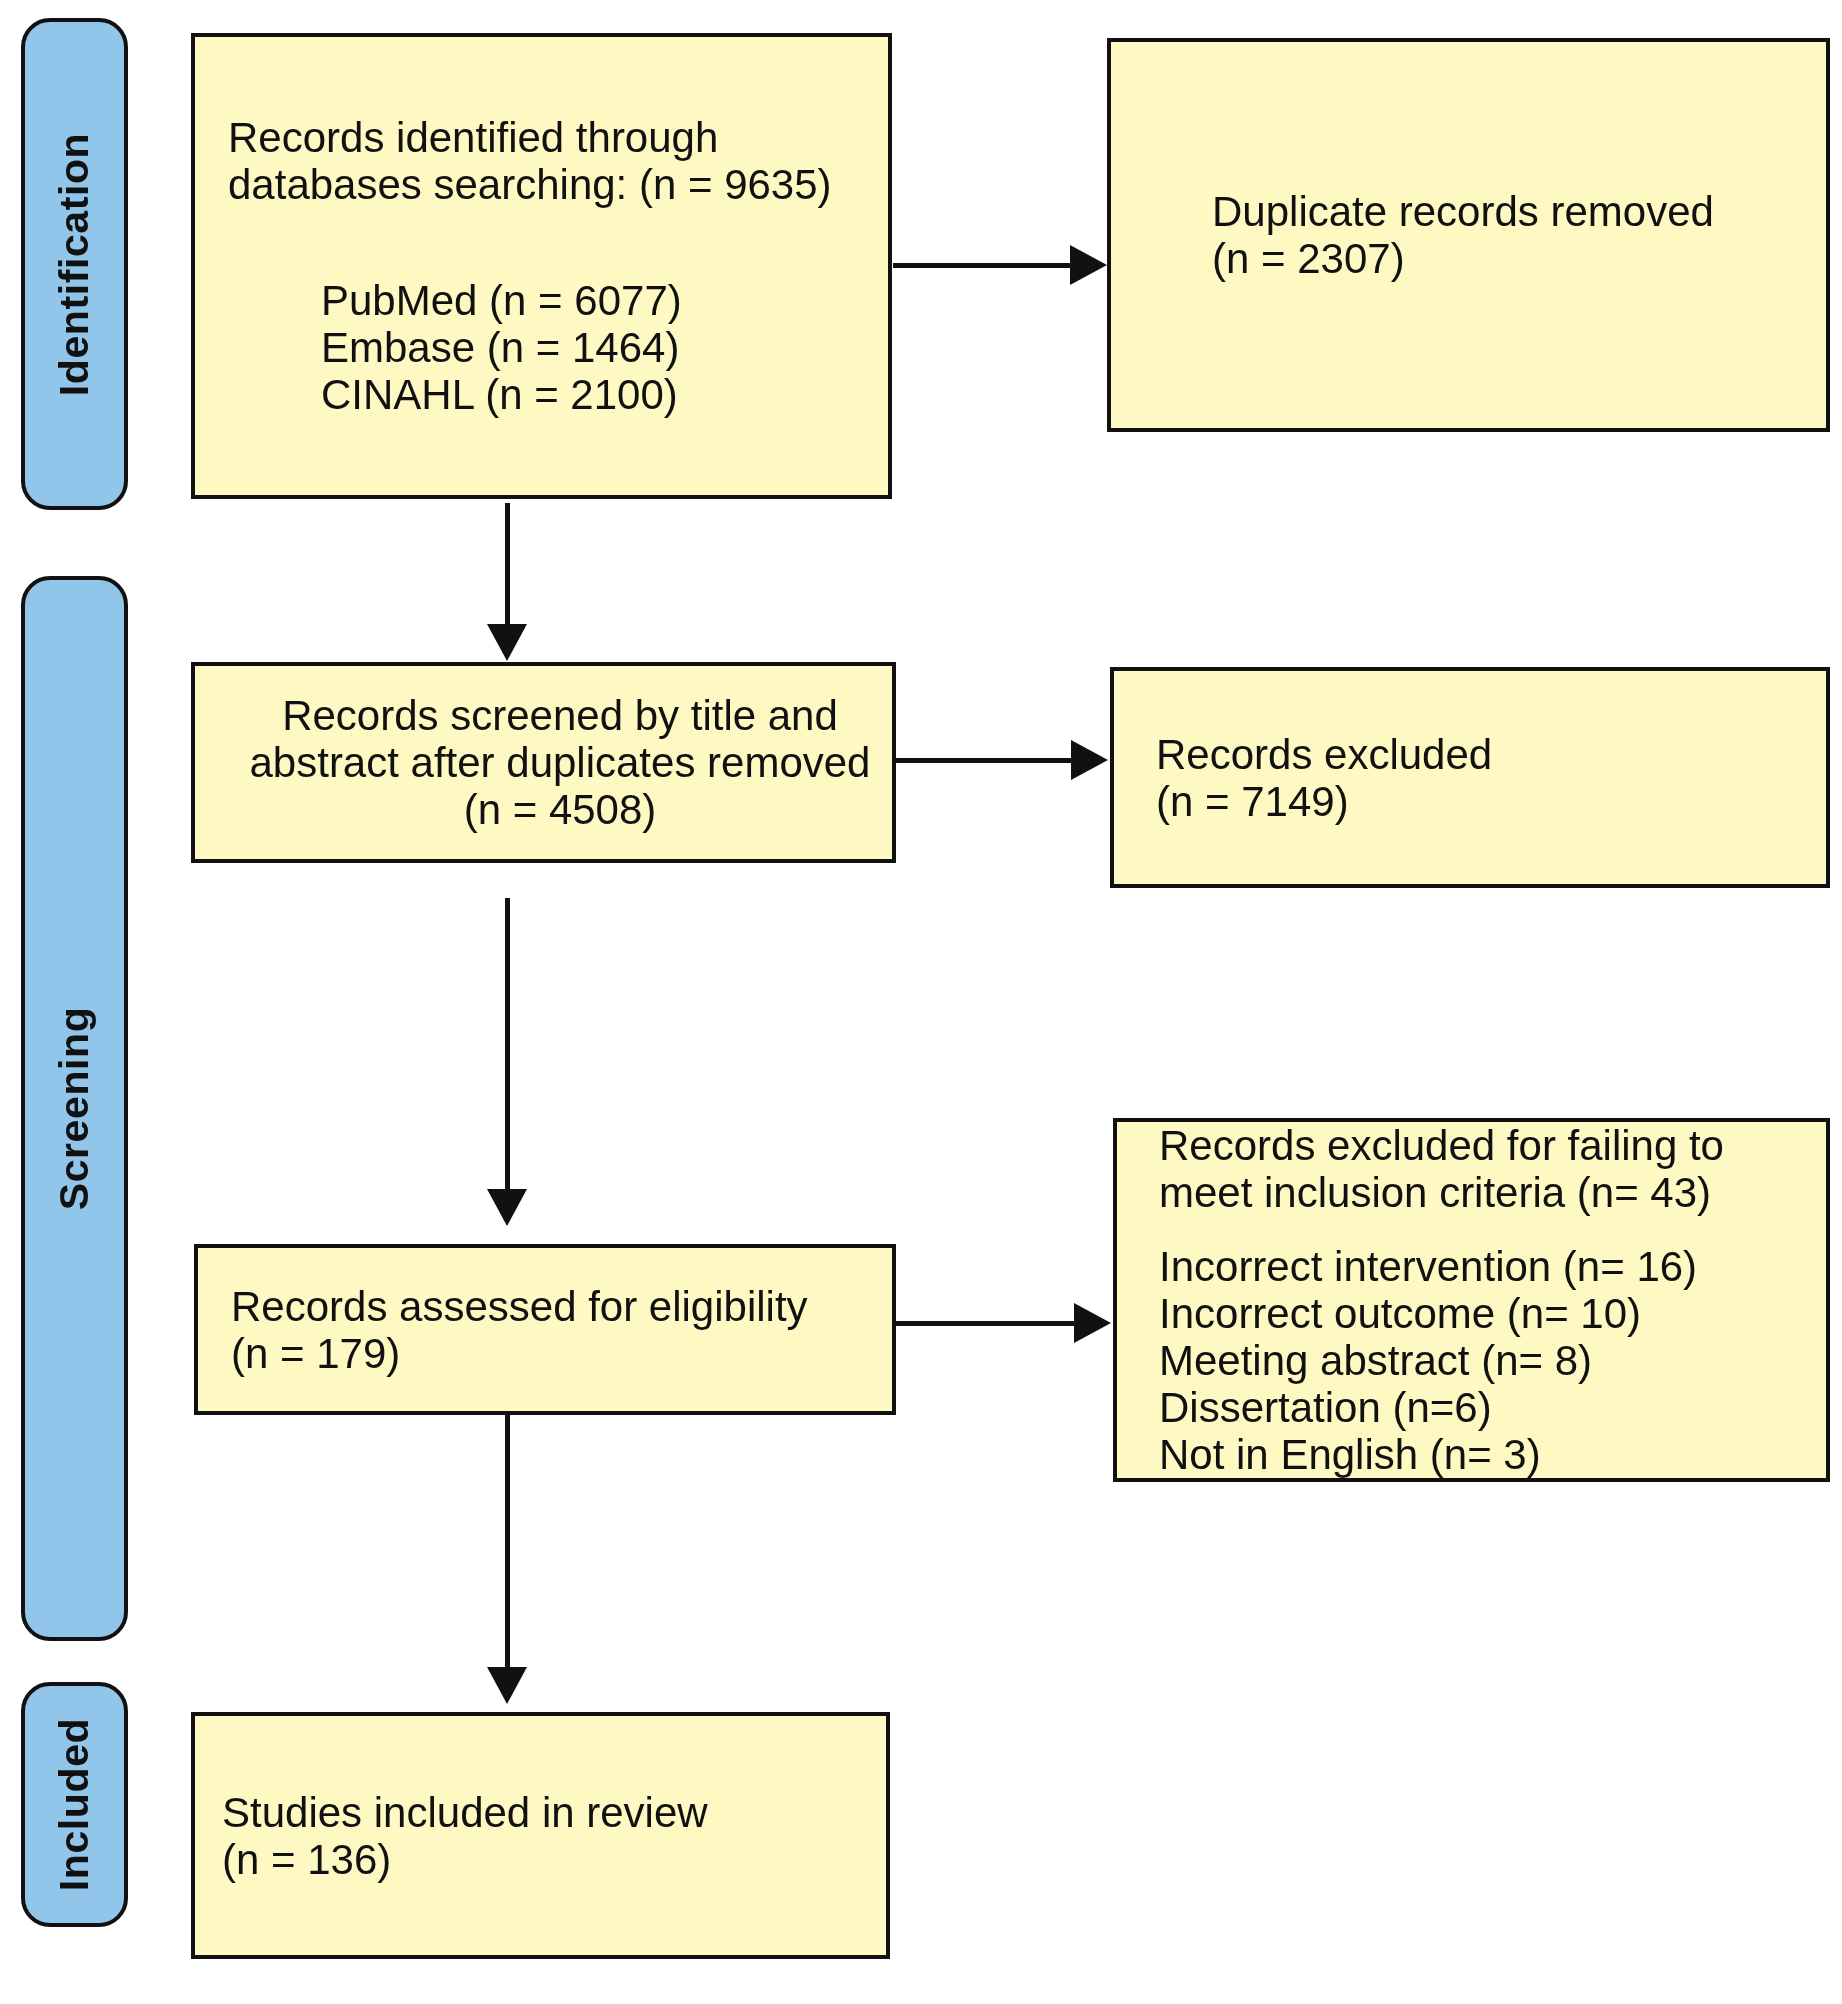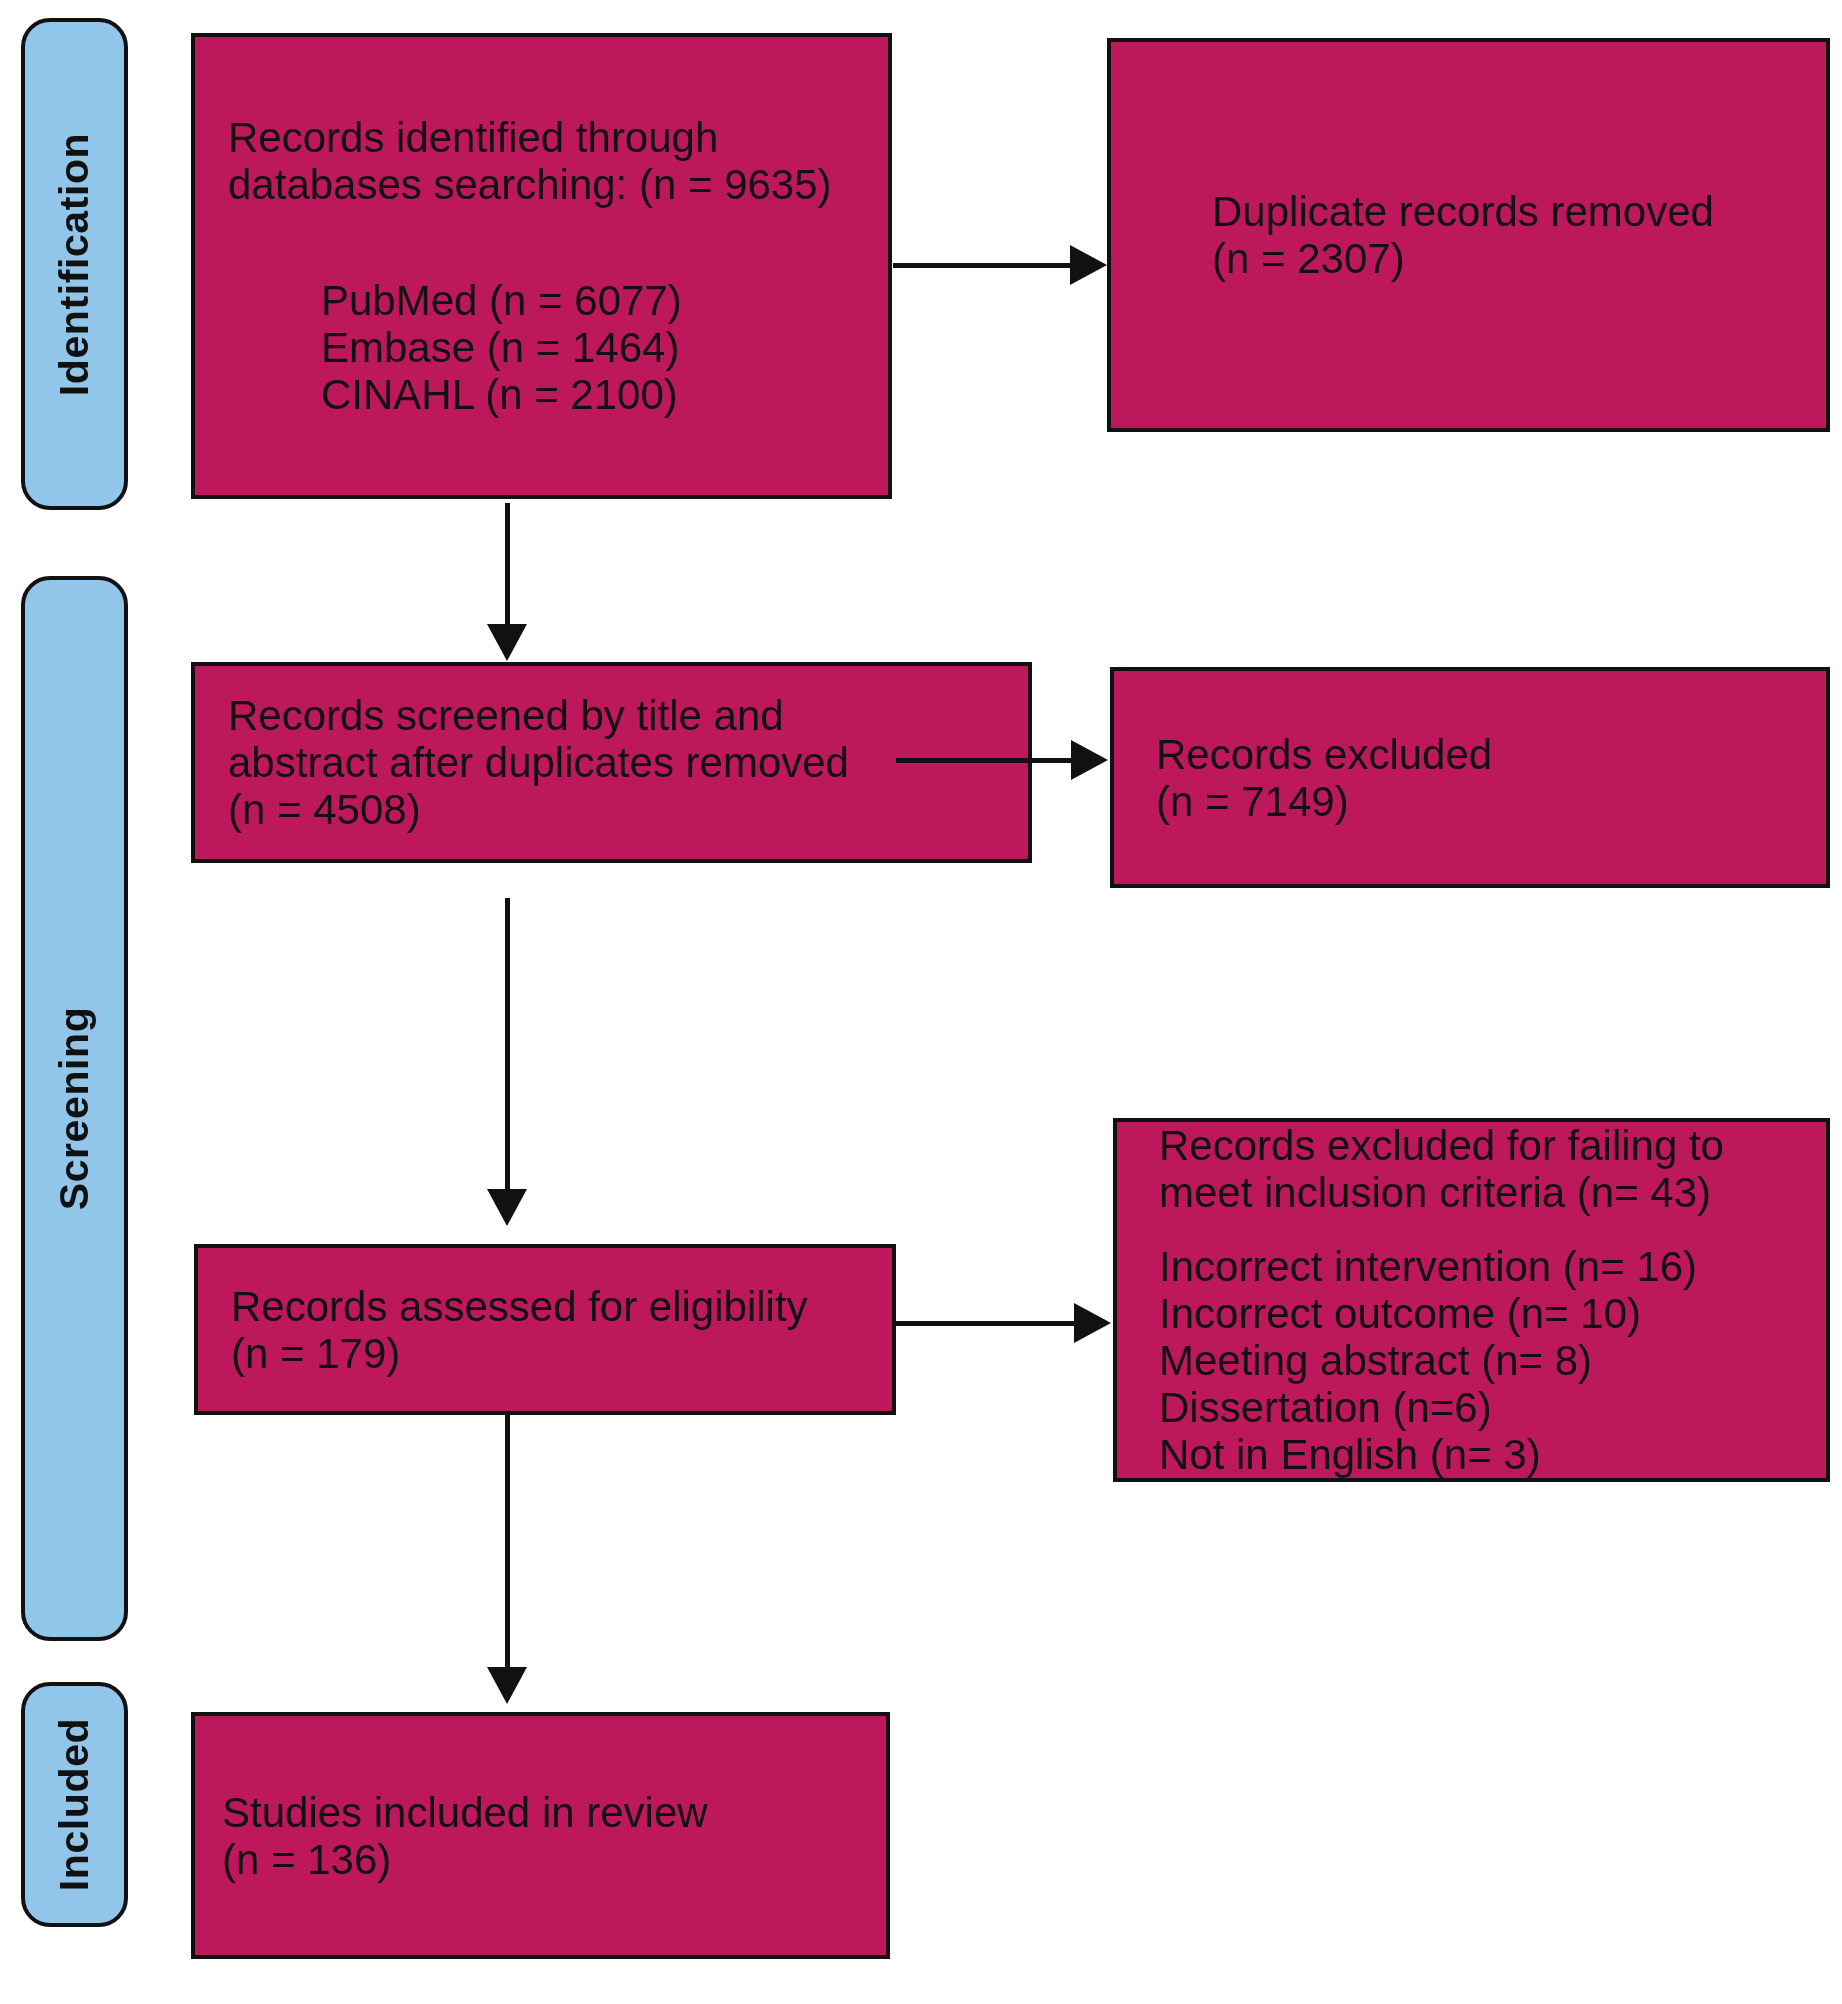--- a/index.html
+++ b/index.html
@@ -38,36 +38,36 @@
     letter-spacing: 0.6px;
   }
   #stage-identification { top: 18px;   height: 492px; }
   #stage-screening      { top: 576px;  height: 1065px; }
   #stage-included       { top: 1682px; height: 245px; }
 
   
   .box {
     position: absolute;
     box-sizing: border-box;
-    background: #be185d;
+    background: #fef9c3;
     border: 4.8px solid var(--border, #111111);
     display: flex;
     flex-direction: column;
     justify-content: center;
     font-size: 42px;
     line-height: 47px;
   }
   .box .line { white-space: nowrap; }
   .indent { margin-left: 93px; }
   .spacer-lg { height: 69px; }
   .spacer-md { height: 48px; }
 
   #box-identified        { left: 191px;  top: 33px;   width: 701px; height: 466px; padding-left: 33px; }
   #box-duplicates        { left: 1107px; top: 38px;   width: 723px; height: 394px; padding-left: 101px; }
-  #box-screened          { left: 191px;  top: 662px; width: 841px; height: 201px; padding-left: 33px; }
+  #box-screened          { left: 191px;  top: 662px; width: 705px; height: 201px; padding-left: 33px; align-items: center; }
   #box-excluded          { left: 1110px; top: 667px; width: 720px; height: 221px; padding-left: 42px; justify-content: center; }
   #box-assessed          { left: 194px;  top: 1244px; width: 702px; height: 171px; padding-left: 33px; }
   #box-excluded-criteria { left: 1113px; top: 1118px; width: 717px; height: 364px; padding-left: 42px; justify-content: flex-end; }
   #box-included-studies  { left: 191px;  top: 1712px; width: 699px; height: 247px; padding-left: 27px; }
 
   
   .hline {
     position: absolute;
     height: 5.4px;
     background: var(--arrow, #111111);

